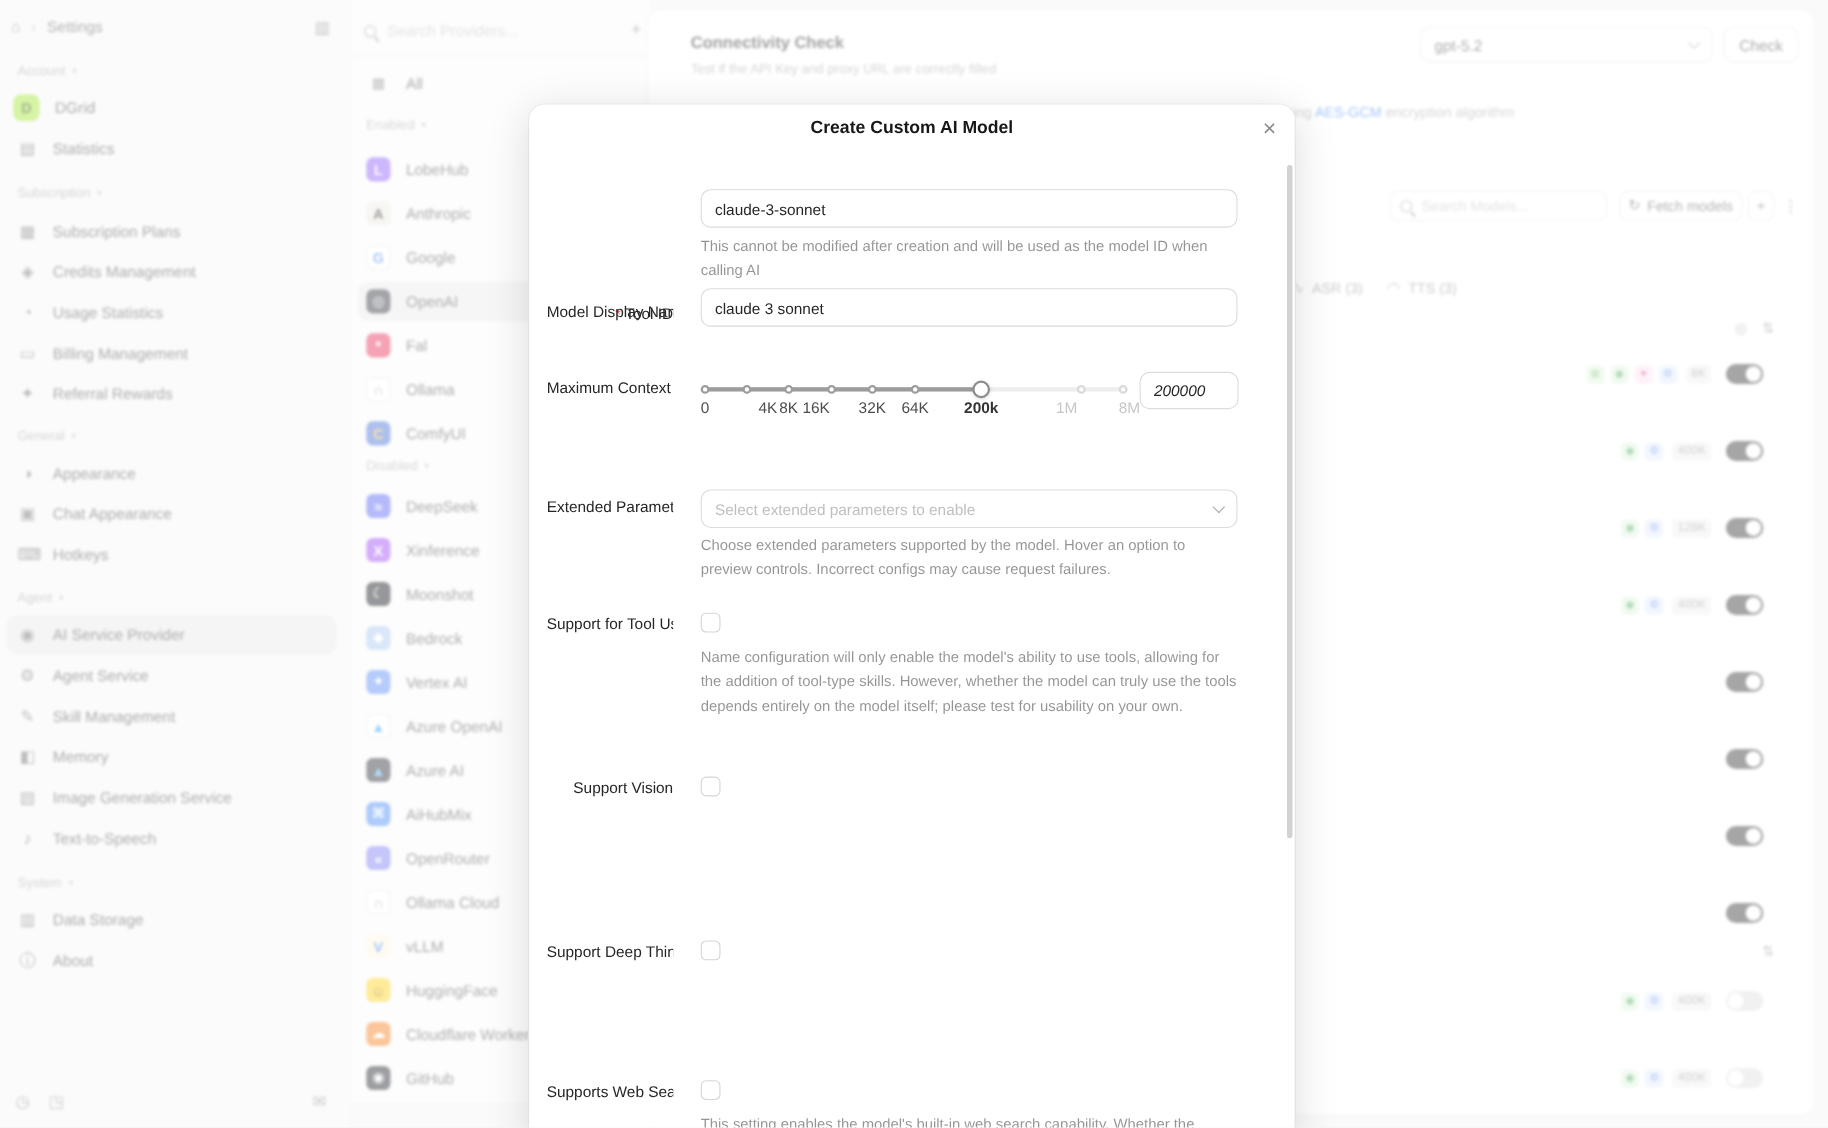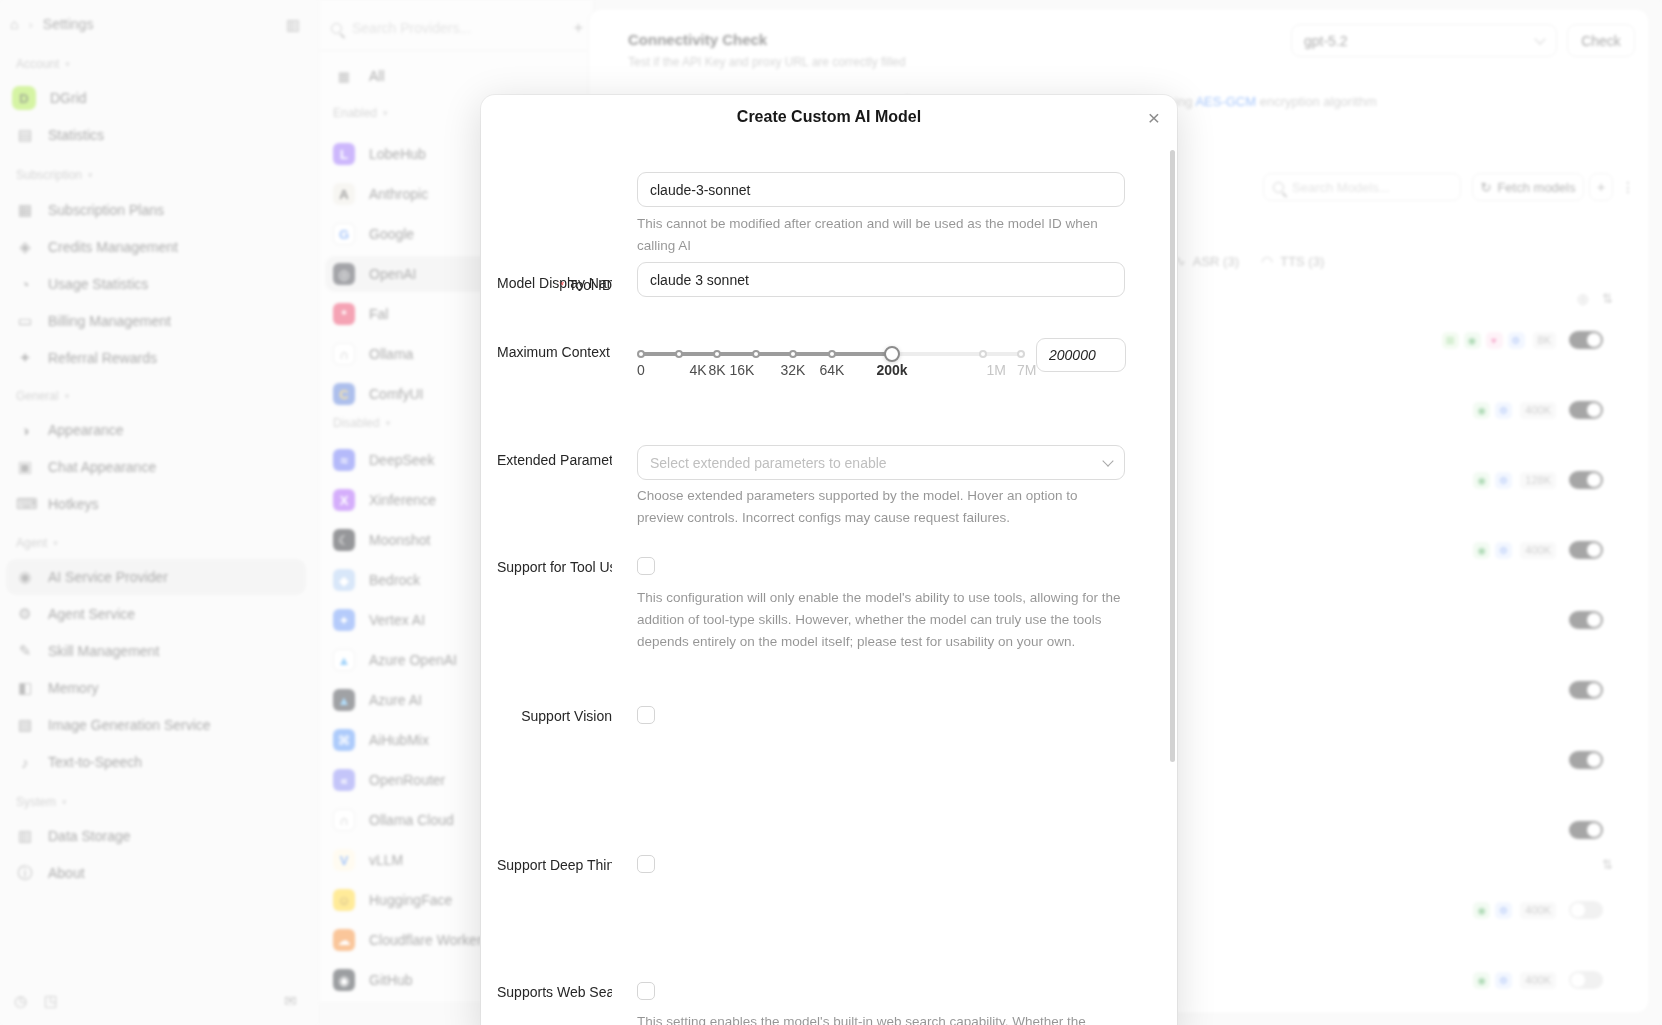--- a/index.html
+++ b/index.html
@@ -2,21 +2,21 @@
 <html><head>
 <meta charset="utf-8">
 <style>
   * { margin:0; padding:0; box-sizing:border-box; }
   html,body { width:1662px; height:1025px; overflow:hidden; background:#f3f3f3;
     font-family:"Liberation Sans","DejaVu Sans",sans-serif; font-size:14px; color:#3f3f3f; }
   .stage { position:relative; width:1662px; height:1025px; overflow:hidden; }
 
   
   .bg { position:absolute; inset:0; filter:blur(1.6px); }
-  .dim { position:absolute; inset:0; background:rgba(255,255,255,0.55);text-align:right; }
+  .dim { position:absolute; inset:0; background:rgba(255,255,255,0.55); }
 
   
   .sidebar { position:absolute; left:0; top:0; width:318px; height:1025px; background:#f6f6f6; }
   .crumb { position:absolute; left:10px; top:16px; display:flex; align-items:center; gap:10px; color:#6b6b6b; }
   .crumb .sep { color:#b0b0b0; font-size:13px; }
   .crumb .cur { color:#595959; font-size:14px; }
   .collapse-ic { position:absolute; left:286px; top:16px; font-size:15px; color:#7d7d7d; }
   .sec-label { position:absolute; left:16px; font-size:12px; color:#a3a3a3; display:flex; gap:6px; align-items:center; }
   .sec-label .caret { font-size:9px; color:#bdbdbd; }
   .side-item { position:absolute; left:6px; width:300px; height:36px; display:flex; align-items:center; border-radius:10px; }
@@ -483,35 +483,35 @@
         <div class="s-dot act" style="left: 119px;"></div>
         <div class="s-mark" style="left: 105px;">16K</div>
         <div class="s-dot act" style="left: 156px;"></div>
         <div class="s-mark" style="left: 156px;">32K</div>
         <div class="s-dot act" style="left: 195px;"></div>
         <div class="s-mark" style="left: 195px;">64K</div>
         <div class="s-mark cur" style="left: 255px;">200k</div>
         <div class="s-dot" style="left: 346px;"></div>
         <div class="s-mark dim" style="left: 346px;">1M</div>
         <div class="s-dot" style="left: 384px;"></div>
-        <div class="s-mark dim" style="left: 384px;">7M</div>
+        <div class="s-mark dim" style="left: 384px;">8M</div>
         <div class="s-handle" style="left: 255px;"></div>
       </div>
     <input class="num-input" style="top: 243px; font-style: italic;" value="200000">
 
     <div class="f-label" style="top:357px;"><span>Extended Parameters</span></div>
     <div class="f-select" style="top:350px;">
       <span class="ph">Select extended parameters to enable</span>
       <span class="chev"></span>
     </div>
     <div class="f-help" style="top:390px;">Choose extended parameters supported by the model. Hover an option to preview controls. Incorrect configs may cause request failures.</div>
 
     <div class="f-label" style="top:464px;"><span>Support for Tool Use</span></div>
     <div class="f-check" style="top:462px;"></div>
-    <div class="f-help" style="top:492px;">This configuration will only enable the model's ability to use tools, allowing for the addition of tool-type skills. However, whether the model can truly use the tools depends entirely on the model itself; please test for usability on your own.</div>
+    <div class="f-help" style="top:492px;">Name configuration will only enable the model's ability to use tools, allowing for the addition of tool-type skills. However, whether the model can truly use the tools depends entirely on the model itself; please test for usability on your own.</div>
 
     <div class="f-label" style="top:613px;"><span>Support Vision</span></div>
     <div class="f-check" style="top:611px;"></div>
 
     <div class="f-label" style="top:762px;"><span>Support Deep Thinking</span></div>
     <div class="f-check" style="top:760px;"></div>
 
     <div class="f-label" style="top:889px;"><span>Supports Web Search</span></div>
     <div class="f-check" style="top:887px;"></div>
     <div class="f-help" style="top:916px;">This setting enables the model's built-in web search capability. Whether the</div>

